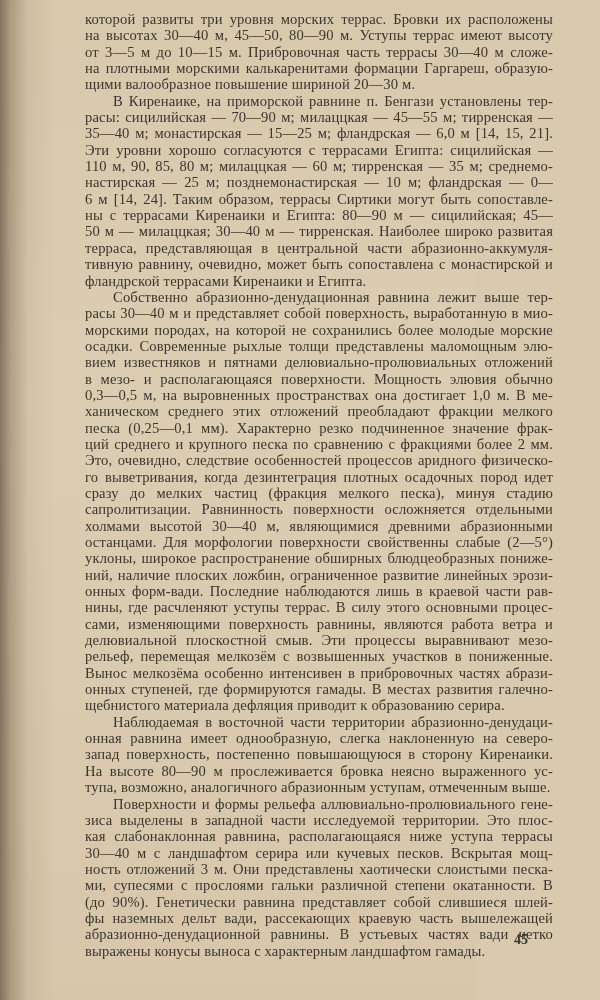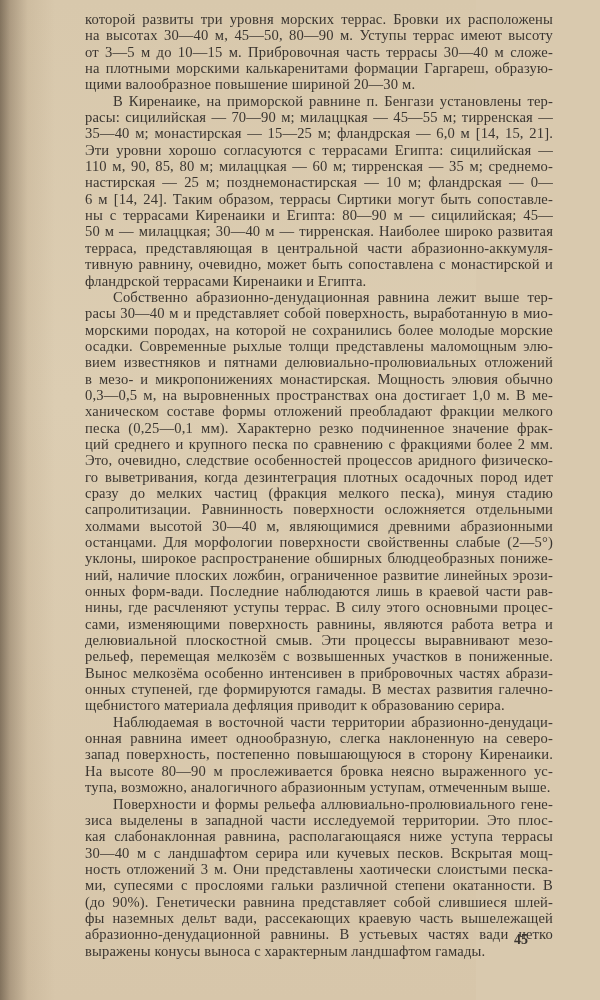--- a/index.html
+++ b/index.html
@@ -66,23 +66,23 @@
         <span class="line">терраса, представляющая в центральной части абразионно-аккумуля-</span>
         <span class="line">тивную равнину, очевидно, может быть сопоставлена с монастирской и</span>
         <span class="line last">фландрской террасами Киренаики и Египта.</span>
       </div>
       <div class="para">
         <span class="line indent">Собственно абразионно-денудационная равнина лежит выше тер-</span>
         <span class="line">расы 30—40 м и представляет собой поверхность, выработанную в мио-</span>
         <span class="line">морскими породах, на которой не сохранились более молодые морские</span>
         <span class="line">осадки. Современные рыхлые толщи представлены маломощным элю-</span>
         <span class="line">вием известняков и пятнами делювиально-пролювиальных отложений</span>
-        <span class="line">в мезо- и микропонижениях монастирская. Мощность элювия обычно</span>
+        <span class="line">в мезо- и располагающаяся поверхности. Мощность элювия обычно</span>
         <span class="line">0,3—0,5 м, на выровненных пространствах она достигает 1,0 м. В ме-</span>
-        <span class="line">ханическом составе формы отложений преобладают фракции мелкого</span>
+        <span class="line">ханическом среднего этих отложений преобладают фракции мелкого</span>
         <span class="line">песка (0,25—0,1 мм). Характерно резко подчиненное значение фрак-</span>
         <span class="line">ций среднего и крупного песка по сравнению с фракциями более 2 мм.</span>
         <span class="line">Это, очевидно, следствие особенностей процессов аридного физическо-</span>
         <span class="line">го выветривания, когда дезинтеграция плотных осадочных пород идет</span>
         <span class="line">сразу до мелких частиц (фракция мелкого песка), минуя стадию</span>
         <span class="line">сапролитизации. Равнинность поверхности осложняется отдельными</span>
         <span class="line">холмами высотой 30—40 м, являющимися древними абразионными</span>
         <span class="line">останцами. Для морфологии поверхности свойственны слабые (2—5°)</span>
         <span class="line">уклоны, широкое распространение обширных блюдцеобразных пониже-</span>
         <span class="line">ний, наличие плоских ложбин, ограниченное развитие линейных эрози-</span>

